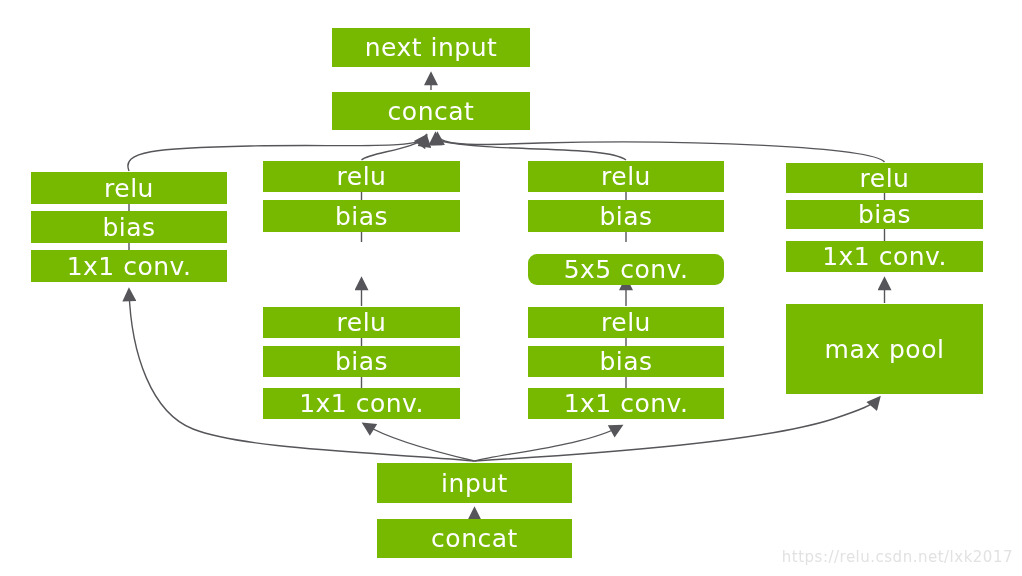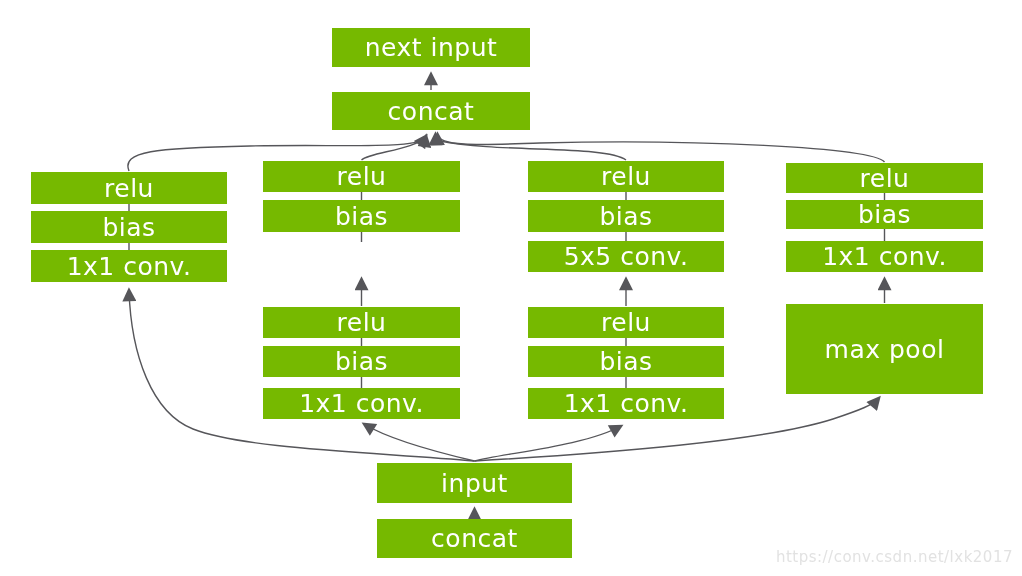--- a/index.html
+++ b/index.html
@@ -93,28 +93,28 @@
 
   <div class="node" style="left:263px;top:161px;width:197px;height:31px;">relu</div>
   <div class="node" style="left:263px;top:200px;width:197px;height:32px;">bias</div>
 
   <div class="node" style="left:263px;top:307px;width:197px;height:31px;">relu</div>
   <div class="node" style="left:263px;top:346px;width:197px;height:31px;">bias</div>
   <div class="node" style="left:263px;top:388px;width:197px;height:31px;">1x1 conv.</div>
 
   <div class="node" style="left:528px;top:161px;width:196px;height:31px;">relu</div>
   <div class="node" style="left:528px;top:200px;width:196px;height:32px;">bias</div>
-  <div class="node" style="left:528px;top:241px;width:196px;height:31px;">5x5 conv.</div>
+  <div class="node" style="left:528px;top:254px;width:196px;height:31px;border-radius:9px;">5x5 conv.</div>
 
   <div class="node" style="left:528px;top:307px;width:196px;height:31px;">relu</div>
   <div class="node" style="left:528px;top:346px;width:196px;height:31px;">bias</div>
   <div class="node" style="left:528px;top:388px;width:196px;height:31px;">1x1 conv.</div>
 
   <div class="node" style="left:786px;top:163px;width:197px;height:30px;">relu</div>
   <div class="node" style="left:786px;top:200px;width:197px;height:29px;">bias</div>
   <div class="node" style="left:786px;top:241px;width:197px;height:31px;">1x1 conv.</div>
   <div class="node" style="left:377px;top:463px;width:195px;height:40px;">input</div>
 
   <div class="node" style="left:786px;top:304px;width:197px;height:90px;">max pool</div>
   <div class="node" style="left:377px;top:519px;width:195px;height:39px;">concat</div>
 
-  <div class="watermark">https://conv.csdn.net/lxk2017</div>
+  <div class="watermark">https://relu.csdn.net/lxk2017</div>
 </div>
 
 </body></html>

